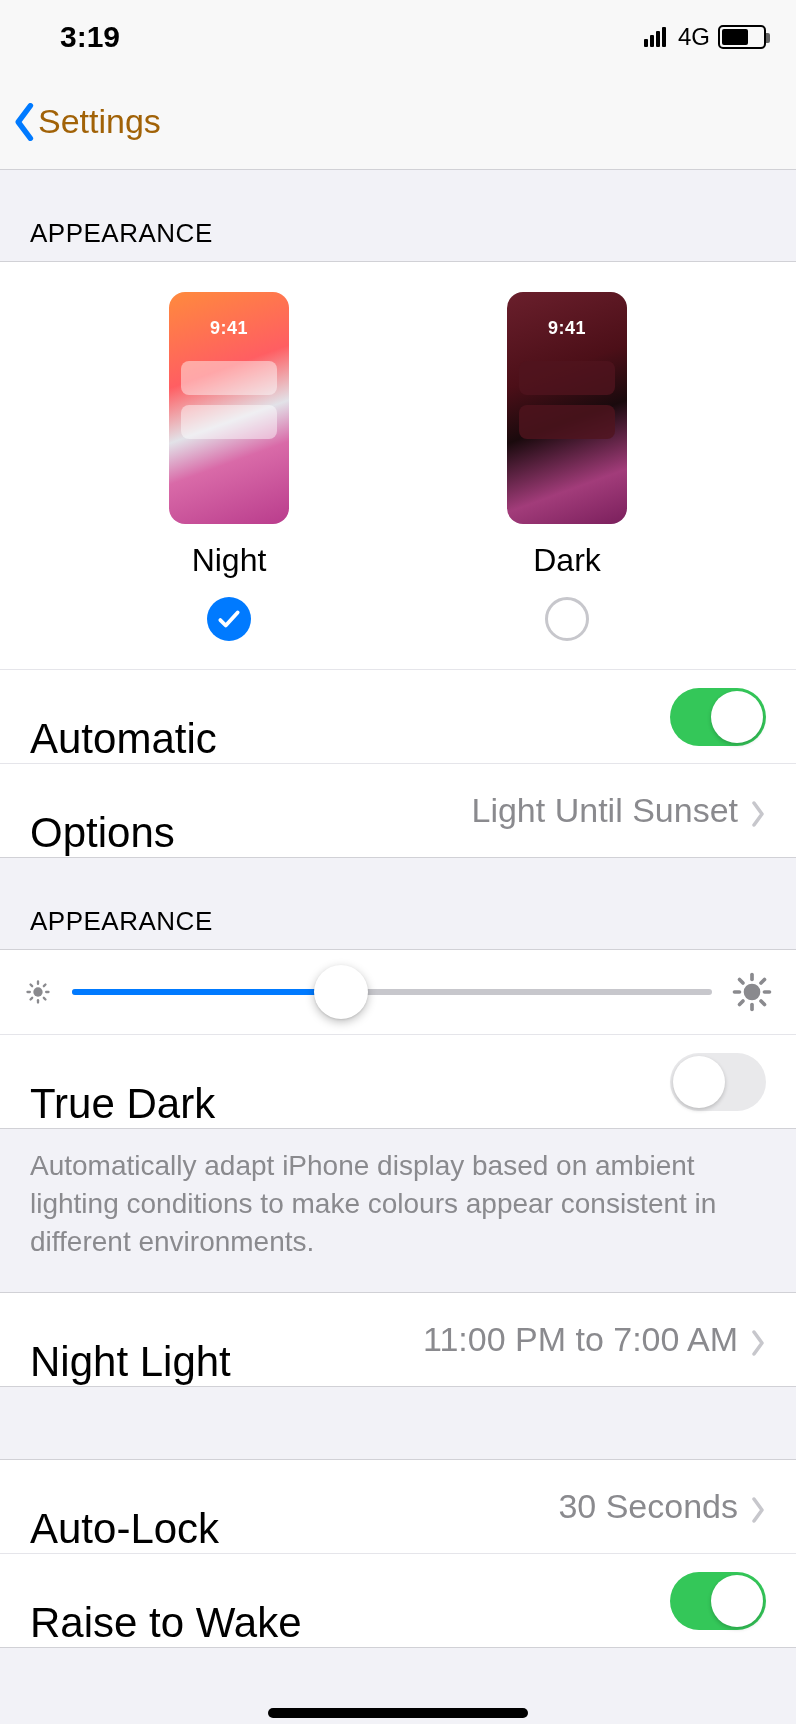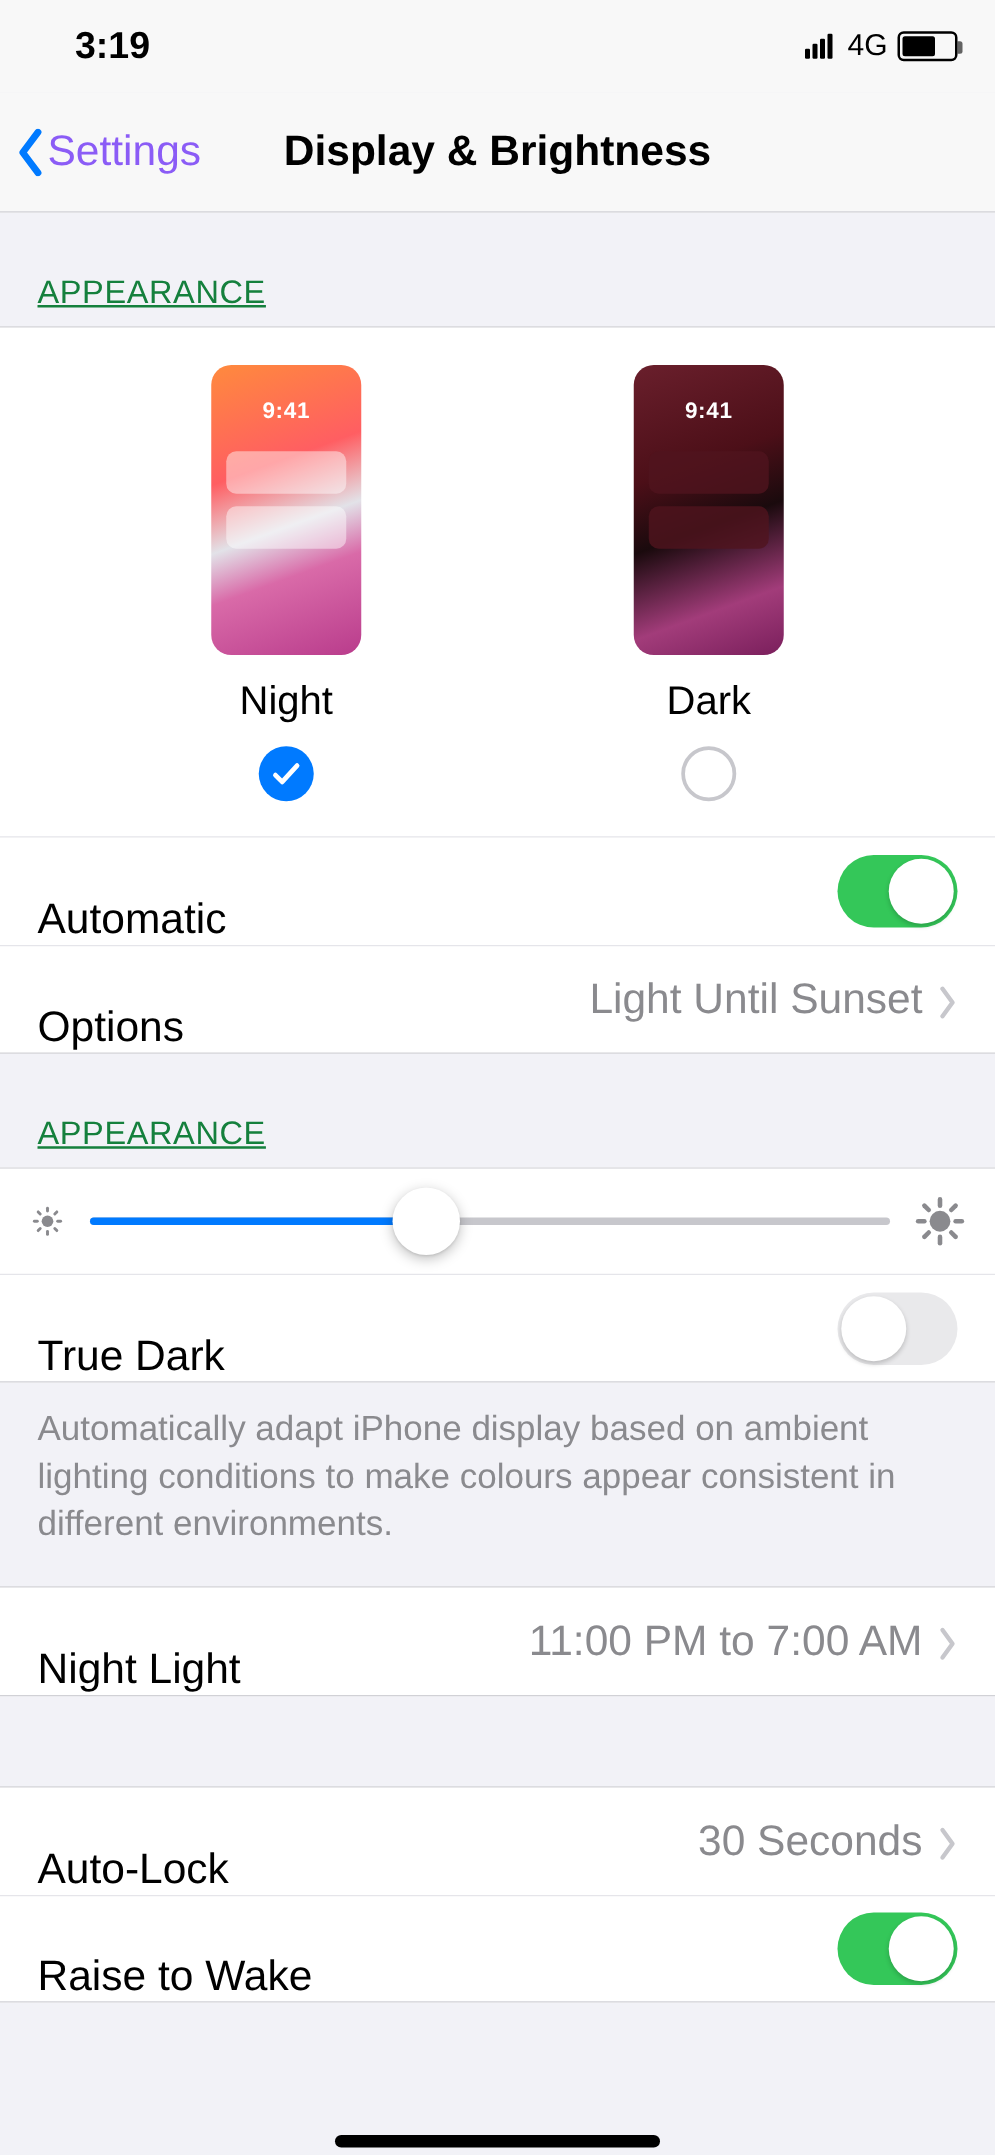--- a/index.html
+++ b/index.html
@@ -47,43 +47,42 @@
   .nav-bar {
     height: 96px;
     background: #f8f8f8;
     display: flex;
     align-items: center;
     border-bottom: 1px solid #d1d1d6;
     position: relative;
   }
   .back-btn {
     display: flex; align-items: center;
-    color: #8b5cf6;
+    color: #a16207;
     font-size: 34px;
     padding-left: 14px;
     gap: 2px;
   }
   .chevron-left {
     width: 22px; height: 38px;
     display:inline-block;
   }
   .chevron-left svg { width:100%; height:100%; }
   .nav-title {
     position:absolute;
     left:50%; transform:translateX(-50%);
     font-size: 34px;
     font-weight: 600;
   }
   
   .section-header {
     font-size: 26px;
-    color: #15803d;
+    color: #000000;
     padding: 48px 30px 12px 30px;
     letter-spacing: 0.5px;
-    text-decoration: underline;
   }
   .group {
     background: #fff;
     border-top: 1px solid #d1d1d6;
     border-bottom: 1px solid #d1d1d6;
   }
   
   .appearance-row {
     display:flex;
     justify-content: space-around;
@@ -126,21 +125,21 @@
   .radio.checked svg { width:26px; height:26px; }
   
   .row {
     display:flex;
     align-items:center;
     justify-content:space-between;
     min-height: 86px;
     padding: 0 30px;
   }
   .row + .row, .row.sep { border-top: 1px solid #e5e5ea; }
-  .row-label { font-size: 34px; margin-top: 45px; }
+  .row-label { font-size: 42px; margin-top: 45px; }
   .row-detail { font-size: 34px; color:#8a8a8e; display:flex; align-items:center; gap:12px;}
   .chevron-right { width:16px; height:28px; display:inline-block; }
   .chevron-right svg { width:100%; height:100%; }
   
   .toggle {
     width: 96px; height: 58px; border-radius: 30px;
     position:relative;
   }
   .toggle.on { background:#34c759; }
   .toggle.off { background:#e9e9eb; }
@@ -200,21 +199,20 @@
 
 <div class="nav-bar">
   <div class="back-btn">
     <span class="chevron-left">
       <svg viewBox="0 0 16 28">
             <polyline points="12,2 3,14 12,26" fill="none" stroke="#007aff" stroke-width="4" stroke-linecap="round" stroke-linejoin="round"></polyline>
           </svg>
     </span>
     <span>Settings</span>
   </div>
-  <div class="nav-title">Display &amp; Brightness</div>
 </div>
 
 <div class="section-header">APPEARANCE</div>
 <div class="group">
   <div class="appearance-row">
     <div class="appearance-option">
       <div class="preview preview-light">
         <div class="preview-time">9:41</div>
         <div class="preview-widget"></div>
         <div class="preview-widget"></div>

